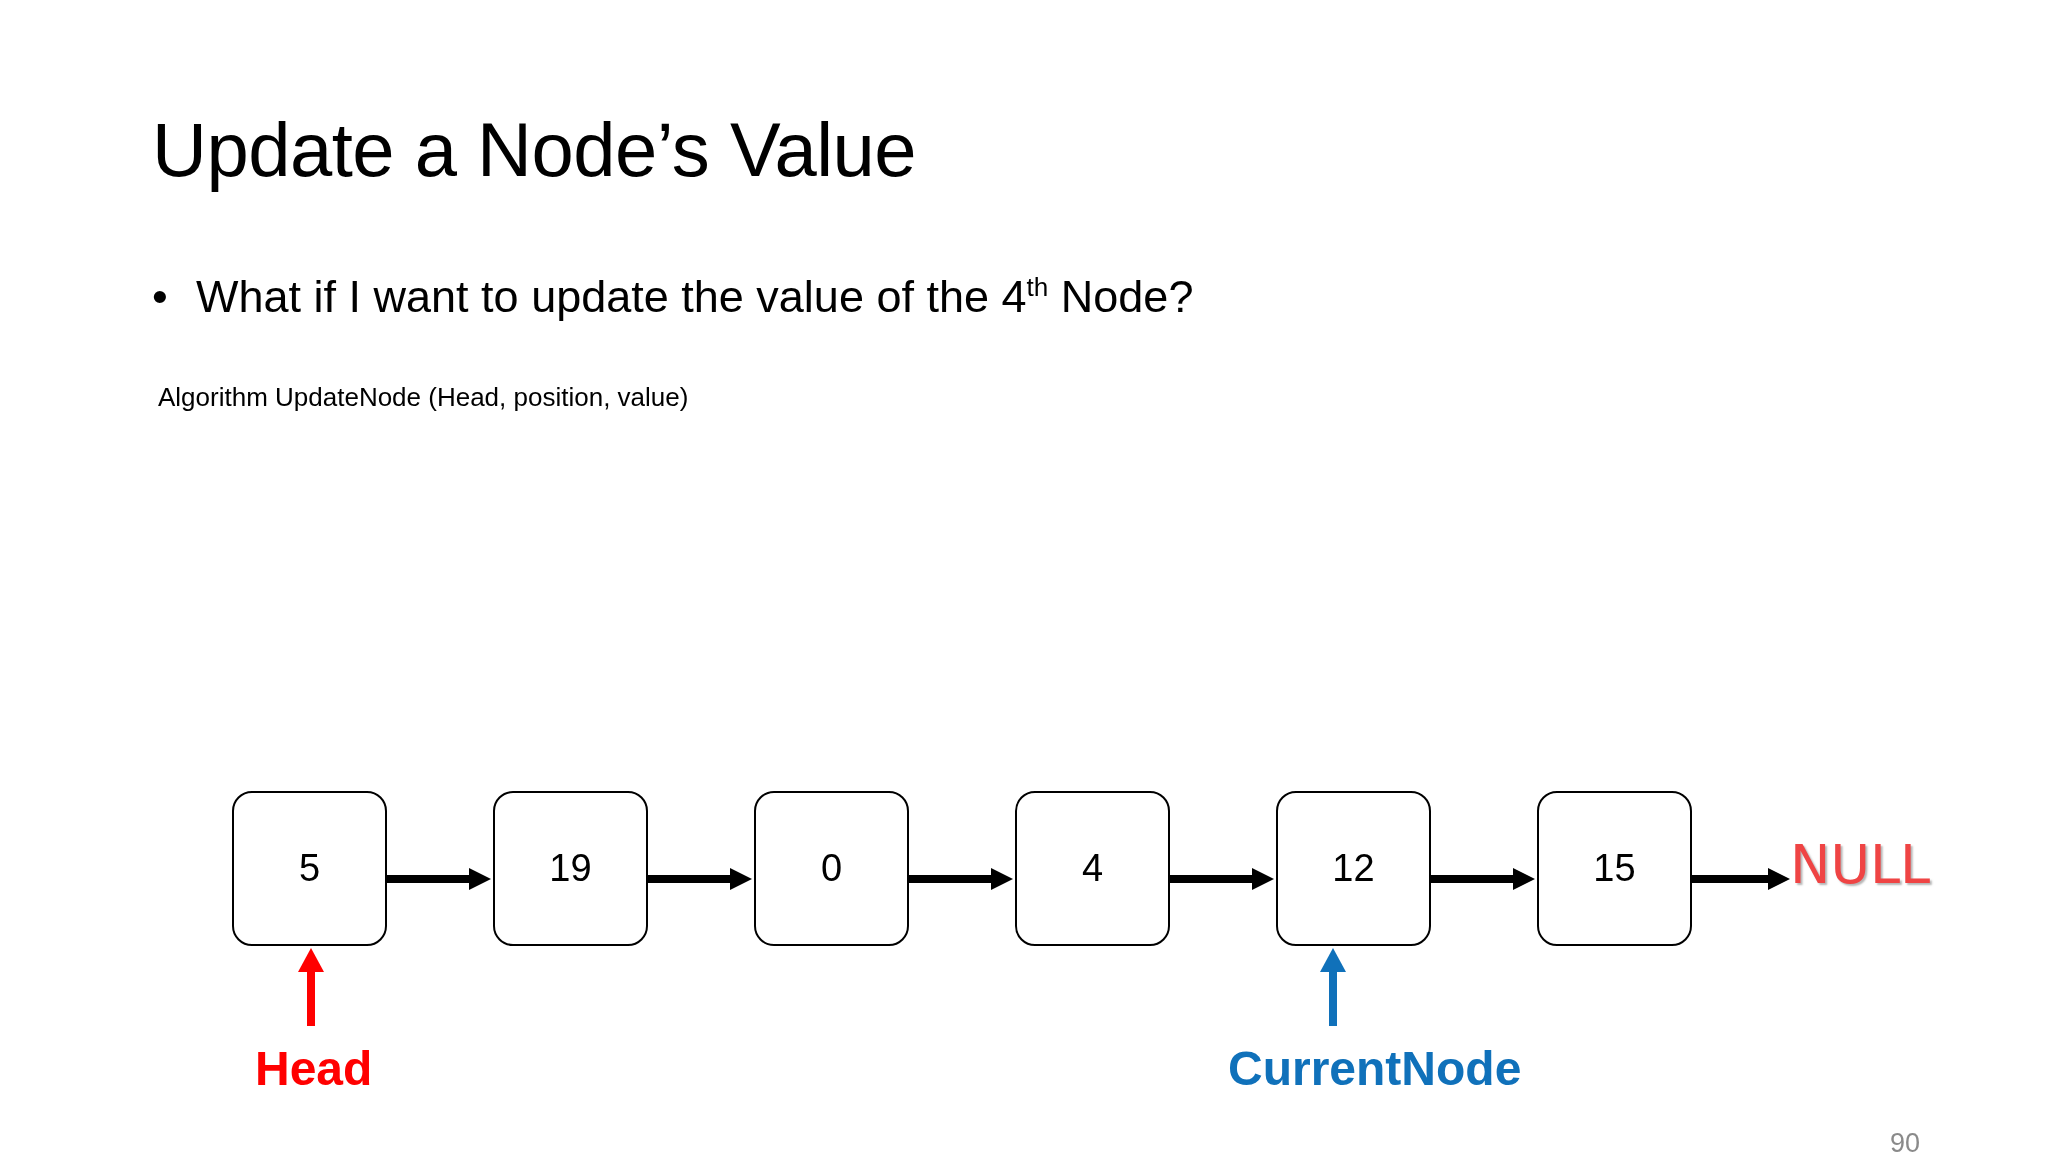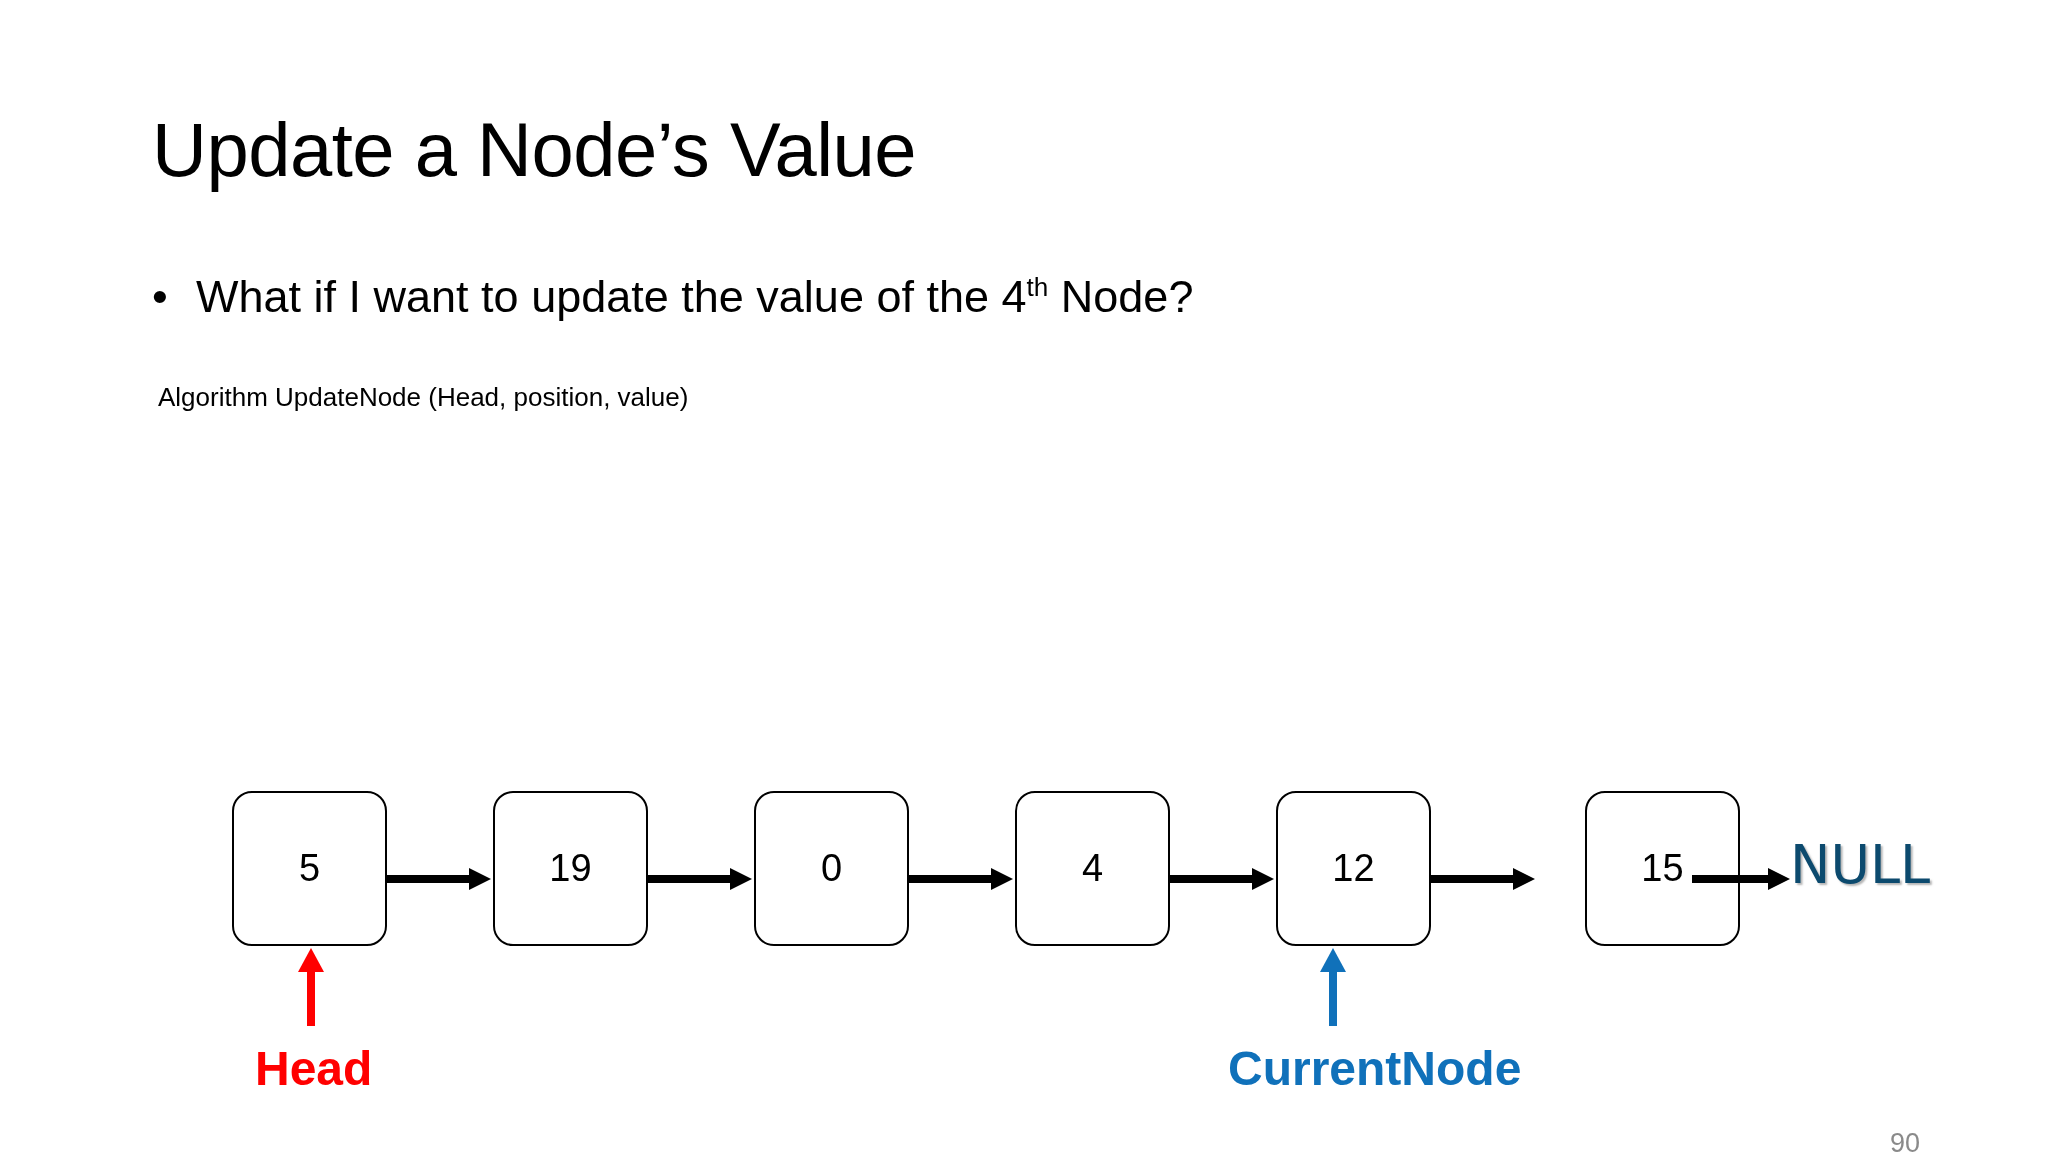--- a/index.html
+++ b/index.html
@@ -138,21 +138,21 @@
   }
 
   
   #null-label {
     position: absolute;
     left: 1790px;
     top: 838px;
     font-family: "DejaVu Sans", sans-serif;
     font-size: 54px;
     line-height: 1;
-    color: #0c4a6e;
+    color: #ef4444;
     text-shadow: 2px 2px 2px rgba(120,120,120,0.55);
     white-space: nowrap;
     pointer-events: auto;
   }
 
   
   .pointer-arrow {
     position: absolute;
     width: 26px;
     pointer-events: auto;
@@ -226,21 +226,21 @@
     </div>
     <div class="node-box" style="left:754px;">
       <span class="node-value">0</span>
     </div>
     <div class="node-box" style="left:1015px;">
       <span class="node-value">4</span>
     </div>
     <div class="node-box" style="left:1276px;">
       <span class="node-value">12</span>
     </div>
-    <div class="node-box" style="left:1537px;margin-left:48px;">
+    <div class="node-box" style="left:1537px;">
       <span class="node-value">15</span>
     </div>
 
     <div class="link-arrow" style="left:387px; width:104px;">
       <span class="shaft" style="width:82px;"></span>
       <span class="head" style="left:82px;"></span>
     </div>
     <div class="link-arrow" style="left:648px; width:104px;">
       <span class="shaft" style="width:82px;"></span>
       <span class="head" style="left:82px;"></span>

